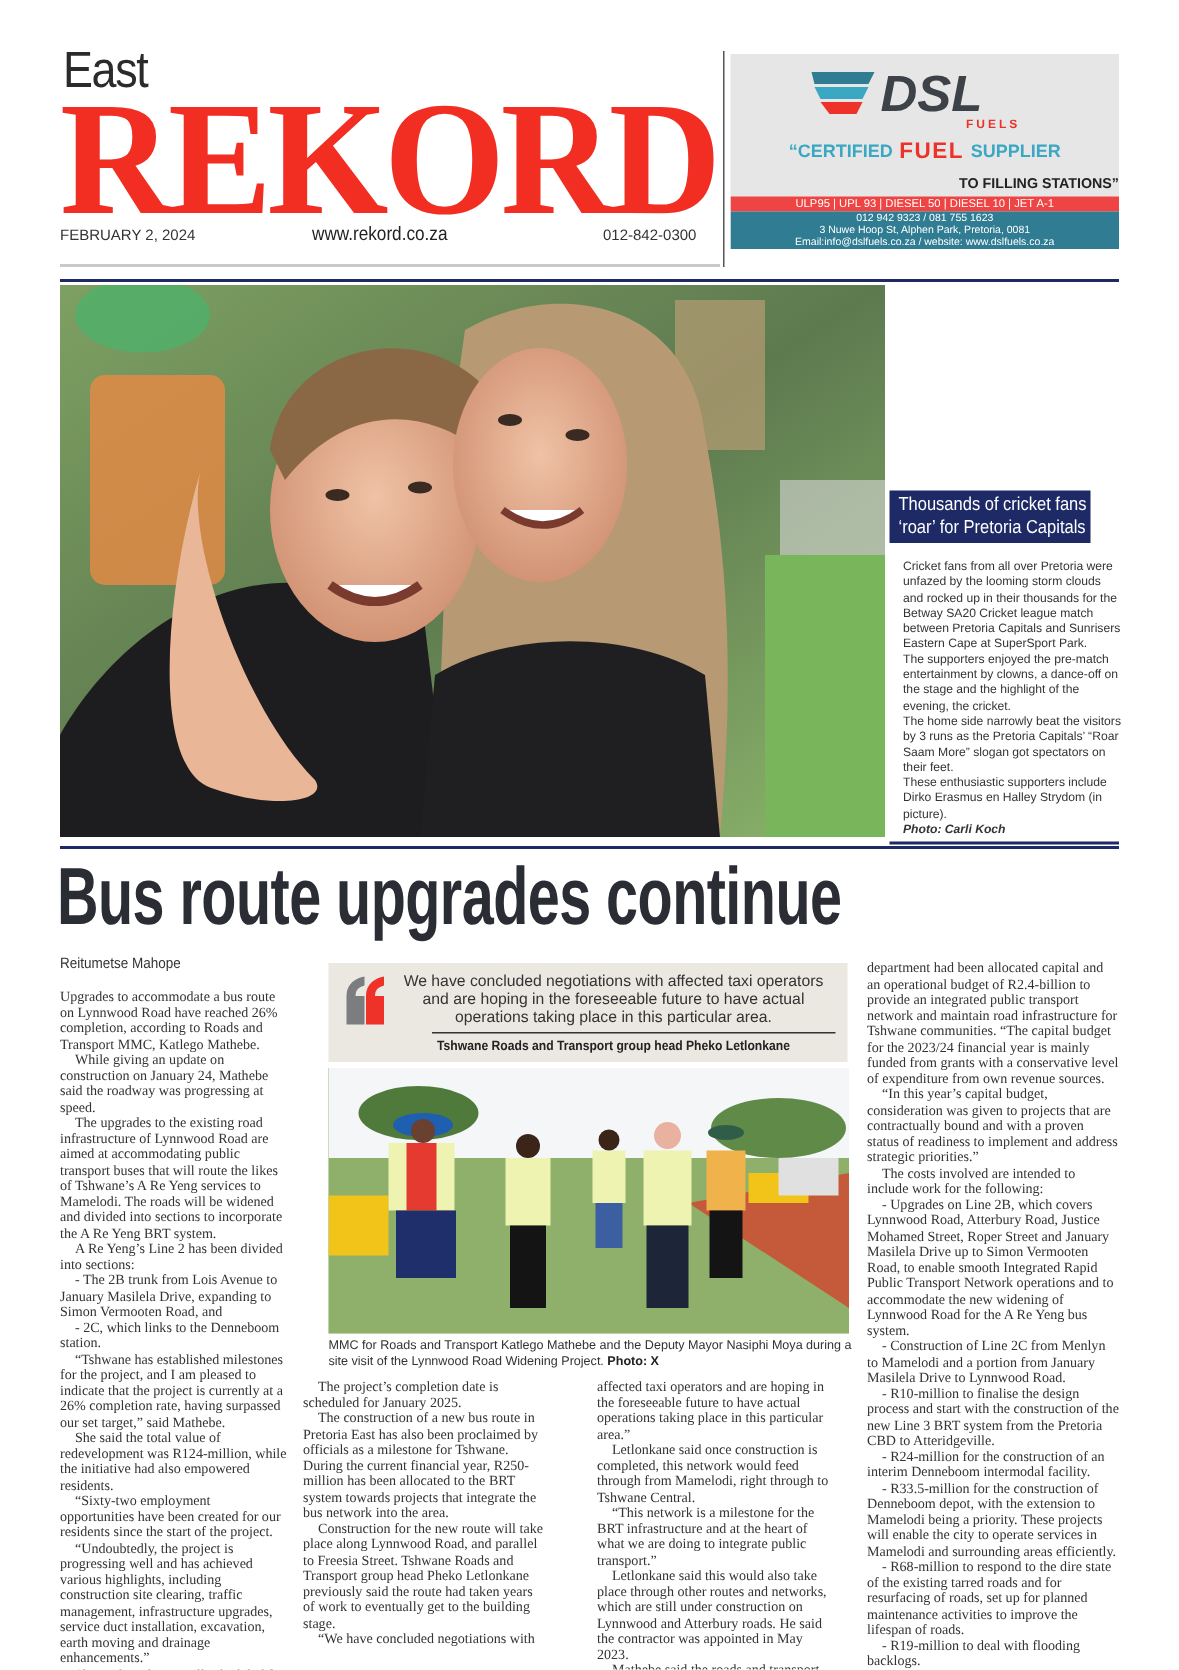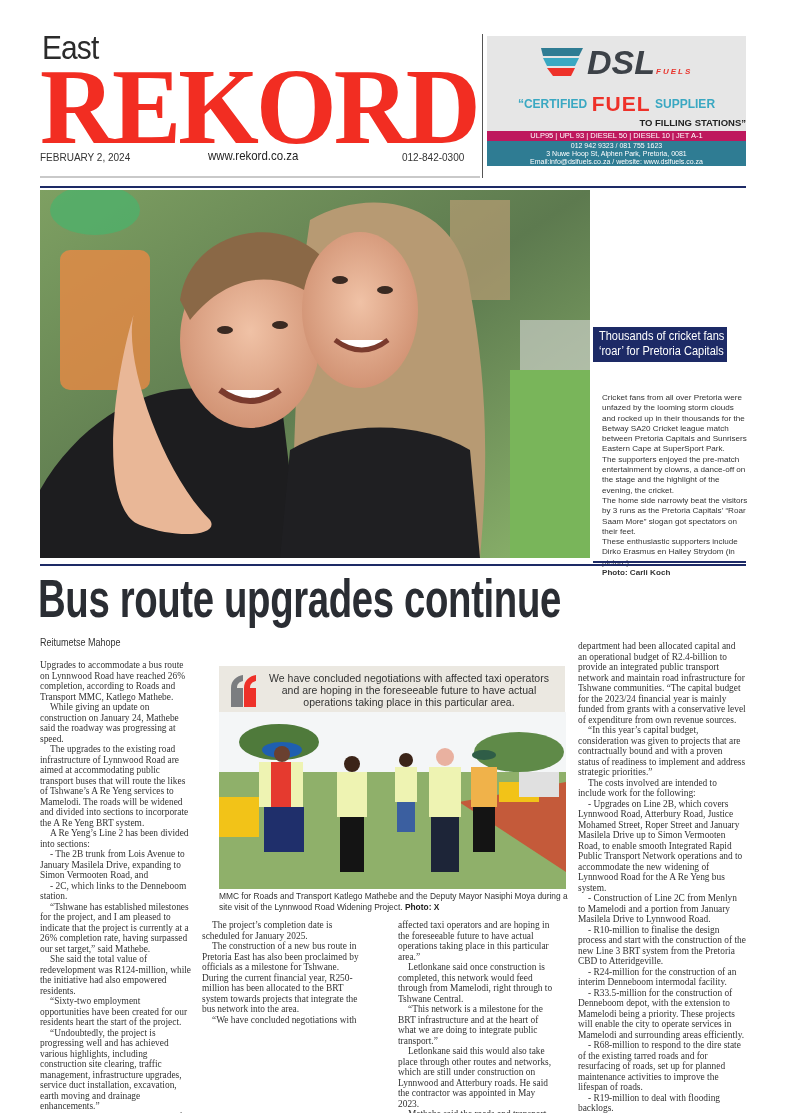--- a/index.html
+++ b/index.html
@@ -10,54 +10,54 @@
   .mast-east { position: absolute; left: 2px; top: 0; font-family: "Liberation Sans", sans-serif; font-size: 34px; color: #2b2b2b; letter-spacing: -1px; transform: scaleX(0.88); transform-origin: left top; }
   .mast-rekord { position: absolute; left: 0; top: 30px; font-family: "Liberation Serif", serif; font-weight: bold; font-size: 108px; line-height: 98px; color: #f22d22; letter-spacing: -3px; transform: scaleX(0.96); transform-origin: left top; }
   .mast-date { position: absolute; left: 0; top: 124px; font-family: "Liberation Sans", sans-serif; font-size: 10px; color: #333; }
   .mast-web { position: absolute; left: 168px; top: 120px; font-family: "Liberation Sans", sans-serif; font-size: 13px; color: #222; transform: scaleX(0.88); transform-origin: left top; }
   .mast-phone { position: absolute; left: 362px; top: 124px; font-family: "Liberation Sans", sans-serif; font-size: 10px; color: #333; }
   .mast-rule { position: absolute; left: 40px; top: 176px; width: 440px; height: 2px; background: #c9c9c9; }
   .mast-vdiv { position: absolute; left: 482px; top: 34px; width: 1px; height: 144px; background: #555; }
 
   .ad { position: absolute; left: 487px; top: 36px; width: 259px; height: 130px; background: #e6e6e6; overflow: hidden; }
   .ad-logo { position: absolute; left: 50px; top: 6px; width: 160px; height: 40px; }
-  .ad-fuels { position: absolute; left: 157px; top: 31px; font-family: "Liberation Sans", sans-serif; font-weight: bold; font-style: italic; font-size: 8px; color: #e8332b; letter-spacing: 2px; margin-left: 12px; }
+  .ad-fuels { position: absolute; left: 157px; top: 42px; font-family: "Liberation Sans", sans-serif; font-weight: bold; font-size: 8px; color: #e8332b; letter-spacing: 2px; }
   .ad-line1 { position: absolute; left: 0; width: 100%; top: 56px; text-align: center; font-family: "Liberation Sans", sans-serif; font-weight: bold; white-space: nowrap; }
   .ad-cert { font-size: 12px; color: #3aa8c2; vertical-align: middle; }
-  .ad-fuel { font-size: 21px; color: #ee3129; vertical-align: middle; letter-spacing: 1px; }
+  .ad-fuel { font-size: 15px; color: #ee3129; vertical-align: middle; letter-spacing: 1px; }
   .ad-line2 { position: absolute; left: 0; width: 100%; top: 81px; text-align: right; font-family: "Liberation Sans", sans-serif; font-weight: bold; font-size: 9.5px; color: #222; }
-  .ad-redbar { position: absolute; left: 0; top: 95px; width: 100%; height: 10px; background: #be185d; color: #fff; font-family: "Liberation Sans", sans-serif; font-size: 7.5px; line-height: 10px; text-align: center; white-space: nowrap; }
+  .ad-redbar { position: absolute; left: 0; top: 95px; width: 100%; height: 10px; background: #ef4444; color: #fff; font-family: "Liberation Sans", sans-serif; font-size: 7.5px; line-height: 10px; text-align: center; white-space: nowrap; }
   .ad-bluebar { position: absolute; left: 0; top: 105px; width: 100%; height: 25px; background: #2f7c93; color: #fff; font-family: "Liberation Sans", sans-serif; font-size: 7px; line-height: 8.2px; text-align: center; padding-top: 1px; white-space: nowrap; }
 
   .navy-rule-1 { position: absolute; left: 40px; top: 186px; width: 706px; height: 2px; background: #1d2a66; }
 
   .photo-main { position: absolute; left: 40px; top: 190px; width: 550px; height: 368px; overflow: hidden; background: #6f8a5a; }
   .photo-main svg { display: block; }
 
   .sidebar-box { position: absolute; left: 593px; top: 327px; width: 134px; height: 35px; background: #1d2a66; color: #fff; font-family: "Liberation Sans", sans-serif; font-size: 12.5px; line-height: 15px; padding: 2px 0 0 6px; transform-origin: left top; }
   .sidebar-title-inner { display: inline-block; transform: scaleX(0.88); transform-origin: left top; white-space: nowrap; }
-  .sidebar-body { position: absolute; left: 602px; top: 373px; width: 146px; font-family: "Liberation Sans", sans-serif; font-size: 8.1px; line-height: 10.3px; color: #333; margin-top: 20px; }
+  .sidebar-body { position: absolute; left: 602px; top: 373px; width: 146px; font-family: "Liberation Sans", sans-serif; font-size: 8.1px; line-height: 10.3px; color: #333; }
   .sidebar-body p { margin: 0; }
-  .sidebar-credit { font-weight: bold; }
+  .sidebar-credit { font-weight: bold; font-style: italic; }
   .sidebar-bottom-rule { position: absolute; left: 593px; top: 561px; width: 153px; height: 2px; background: #1d2a66; }
 
   .navy-rule-2 { position: absolute; left: 40px; top: 564px; width: 706px; height: 2px; background: #1d2a66; }
   .headline { position: absolute; left: 38px; top: 566px; width: 712px; font-family: "Liberation Sans", sans-serif; font-weight: bold; font-size: 54px; line-height: 64px; color: #2a2d33; letter-spacing: -0.5px; transform: scaleX(0.71); transform-origin: left top; white-space: nowrap; }
 
   .byline { position: absolute; left: 40px; top: 637px; font-family: "Liberation Sans", sans-serif; font-size: 10px; color: #333; transform: scaleX(0.9); transform-origin: left top; }
 
   .col { position: absolute; font-family: "Liberation Serif", serif; font-size: 9.4px; line-height: 10.5px; color: #333; text-align: left; }
   .col p { margin: 0; text-indent: 10px; }
   .col p.noindent { text-indent: 0; }
   .col-1 { left: 40px; top: 660px; width: 152px; }
   .col-2 { left: 202px; top: 920px; width: 160px; }
   .col-3 { left: 398px; top: 920px; width: 158px; }
   .col-4 { left: 578px; top: 641px; width: 168px; }
 
-  .quote-box { position: absolute; left: 219px; top: 642px; width: 346px; height: 66px; background: #ebe8e1; margin-top: 24px; }
+  .quote-box { position: absolute; left: 219px; top: 642px; width: 346px; height: 66px; background: #ebe8e1; }
   .quote-mark { position: absolute; left: 10px; top: 8px; width: 28px; height: 34px; }
   .quote-text { position: absolute; left: 40px; top: 6px; width: 300px; text-align: center; font-family: "Liberation Sans", sans-serif; font-size: 10.5px; line-height: 12.2px; color: #333; }
   .quote-rule { position: absolute; left: 69px; top: 46px; width: 269px; height: 1px; background: #333; }
   .quote-attr { position: absolute; left: 40px; top: 50px; width: 300px; text-align: center; font-family: "Liberation Sans", sans-serif; font-weight: bold; font-size: 9px; color: #222; transform: scaleX(0.9); transform-origin: center top; }
 
   .photo-2 { position: absolute; left: 219px; top: 712px; width: 347px; height: 177px; overflow: hidden; background: #8fb06a; }
   .photo-2 svg { display: block; }
   .caption-2 { position: absolute; left: 219px; top: 891px; width: 360px; font-family: "Liberation Sans", sans-serif; font-size: 8.4px; line-height: 10.5px; color: #333; }
   .caption-2 b { color: #222; }
 </style>
@@ -164,21 +164,21 @@
 
 <div class="col col-1">
   <p class="noindent">Upgrades to accommodate a bus route on Lynnwood Road have reached 26% completion, according to Roads and Transport MMC, Katlego Mathebe.</p>
   <p>While giving an update on construction on January 24, Mathebe said the roadway was progressing at speed.</p>
   <p>The upgrades to the existing road infrastructure of Lynnwood Road are aimed at accommodating public transport buses that will route the likes of Tshwane’s A Re Yeng services to Mamelodi. The roads will be widened and divided into sections to incorporate the A Re Yeng BRT system.</p>
   <p>A Re Yeng’s Line 2 has been divided into sections:</p>
   <p>- The 2B trunk from Lois Avenue to January Masilela Drive, expanding to Simon Vermooten Road, and</p>
   <p>- 2C, which links to the Denneboom station.</p>
   <p>“Tshwane has established milestones for the project, and I am pleased to indicate that the project is currently at a 26% completion rate, having surpassed our set target,” said Mathebe.</p>
   <p>She said the total value of redevelopment was R124-million, while the initiative had also empowered residents.</p>
-  <p>“Sixty-two employment opportunities have been created for our residents heart the start of the project.</p>
+  <p>“Sixty-two employment opportunities have been created for our residents since the start of the project.</p>
   <p>“Undoubtedly, the project is progressing well and has achieved various highlights, including construction site clearing, traffic management, infrastructure upgrades, service duct installation, excavation, earth moving and drainage enhancements.”</p>
   <p>She said work was still scheduled for culvert construction, kerbs and asphalt pavement installation, guardrails and signage placements, plus electrical system upgrades.</p>
 </div>
 
 <div class="quote-box">
   <svg class="quote-mark" viewBox="0 0 28 34" width="28" height="34">
     <path d="M2 14 C2 6 8 2 14 1 L14 7 C10 8 8 10 8 14 L14 14 L14 33 L2 33 Z" fill="#7b7d80"></path>
     <path d="M15 14 C15 6 21 2 27 1 L27 7 C23 8 21 10 21 14 L27 14 L27 33 L15 33 Z" fill="#ee3129"></path>
   </svg>
   <div class="quote-text">We have concluded negotiations with affected taxi operators and are hoping in the foreseeable future to have actual operations taking place in this particular area.</div>
@@ -228,20 +228,21 @@
   </svg>
 </div>
 <div class="caption-2">
   <span>MMC for Roads and Transport Katlego Mathebe and the Deputy Mayor Nasiphi Moya during a site visit of the Lynnwood Road Widening Project.</span>
   <b>Photo: X</b>
 </div>
 
 <div class="col col-2">
   <p>The project’s completion date is scheduled for January 2025.</p>
   <p>The construction of a new bus route in Pretoria East has also been proclaimed by officials as a milestone for Tshwane. During the current financial year, R250-million has been allocated to the BRT system towards projects that integrate the bus network into the area.</p>
+  <p>Construction for the new route will take place along Lynnwood Road, and parallel to Freesia Street. Tshwane Roads and Transport group head Pheko Letlonkane previously said the route had taken years of work to eventually get to the building stage.</p>
   <p>“We have concluded negotiations with</p>
 </div>
 
 <div class="col col-3">
   <p class="noindent">affected taxi operators and are hoping in the foreseeable future to have actual operations taking place in this particular area.”</p>
   <p>Letlonkane said once construction is completed, this network would feed through from Mamelodi, right through to Tshwane Central.</p>
   <p>“This network is a milestone for the BRT infrastructure and at the heart of what we are doing to integrate public transport.”</p>
   <p>Letlonkane said this would also take place through other routes and networks, which are still under construction on Lynnwood and Atterbury roads. He said the contractor was appointed in May 2023.</p>
   <p>Mathebe said the roads and transport</p>
 </div>

